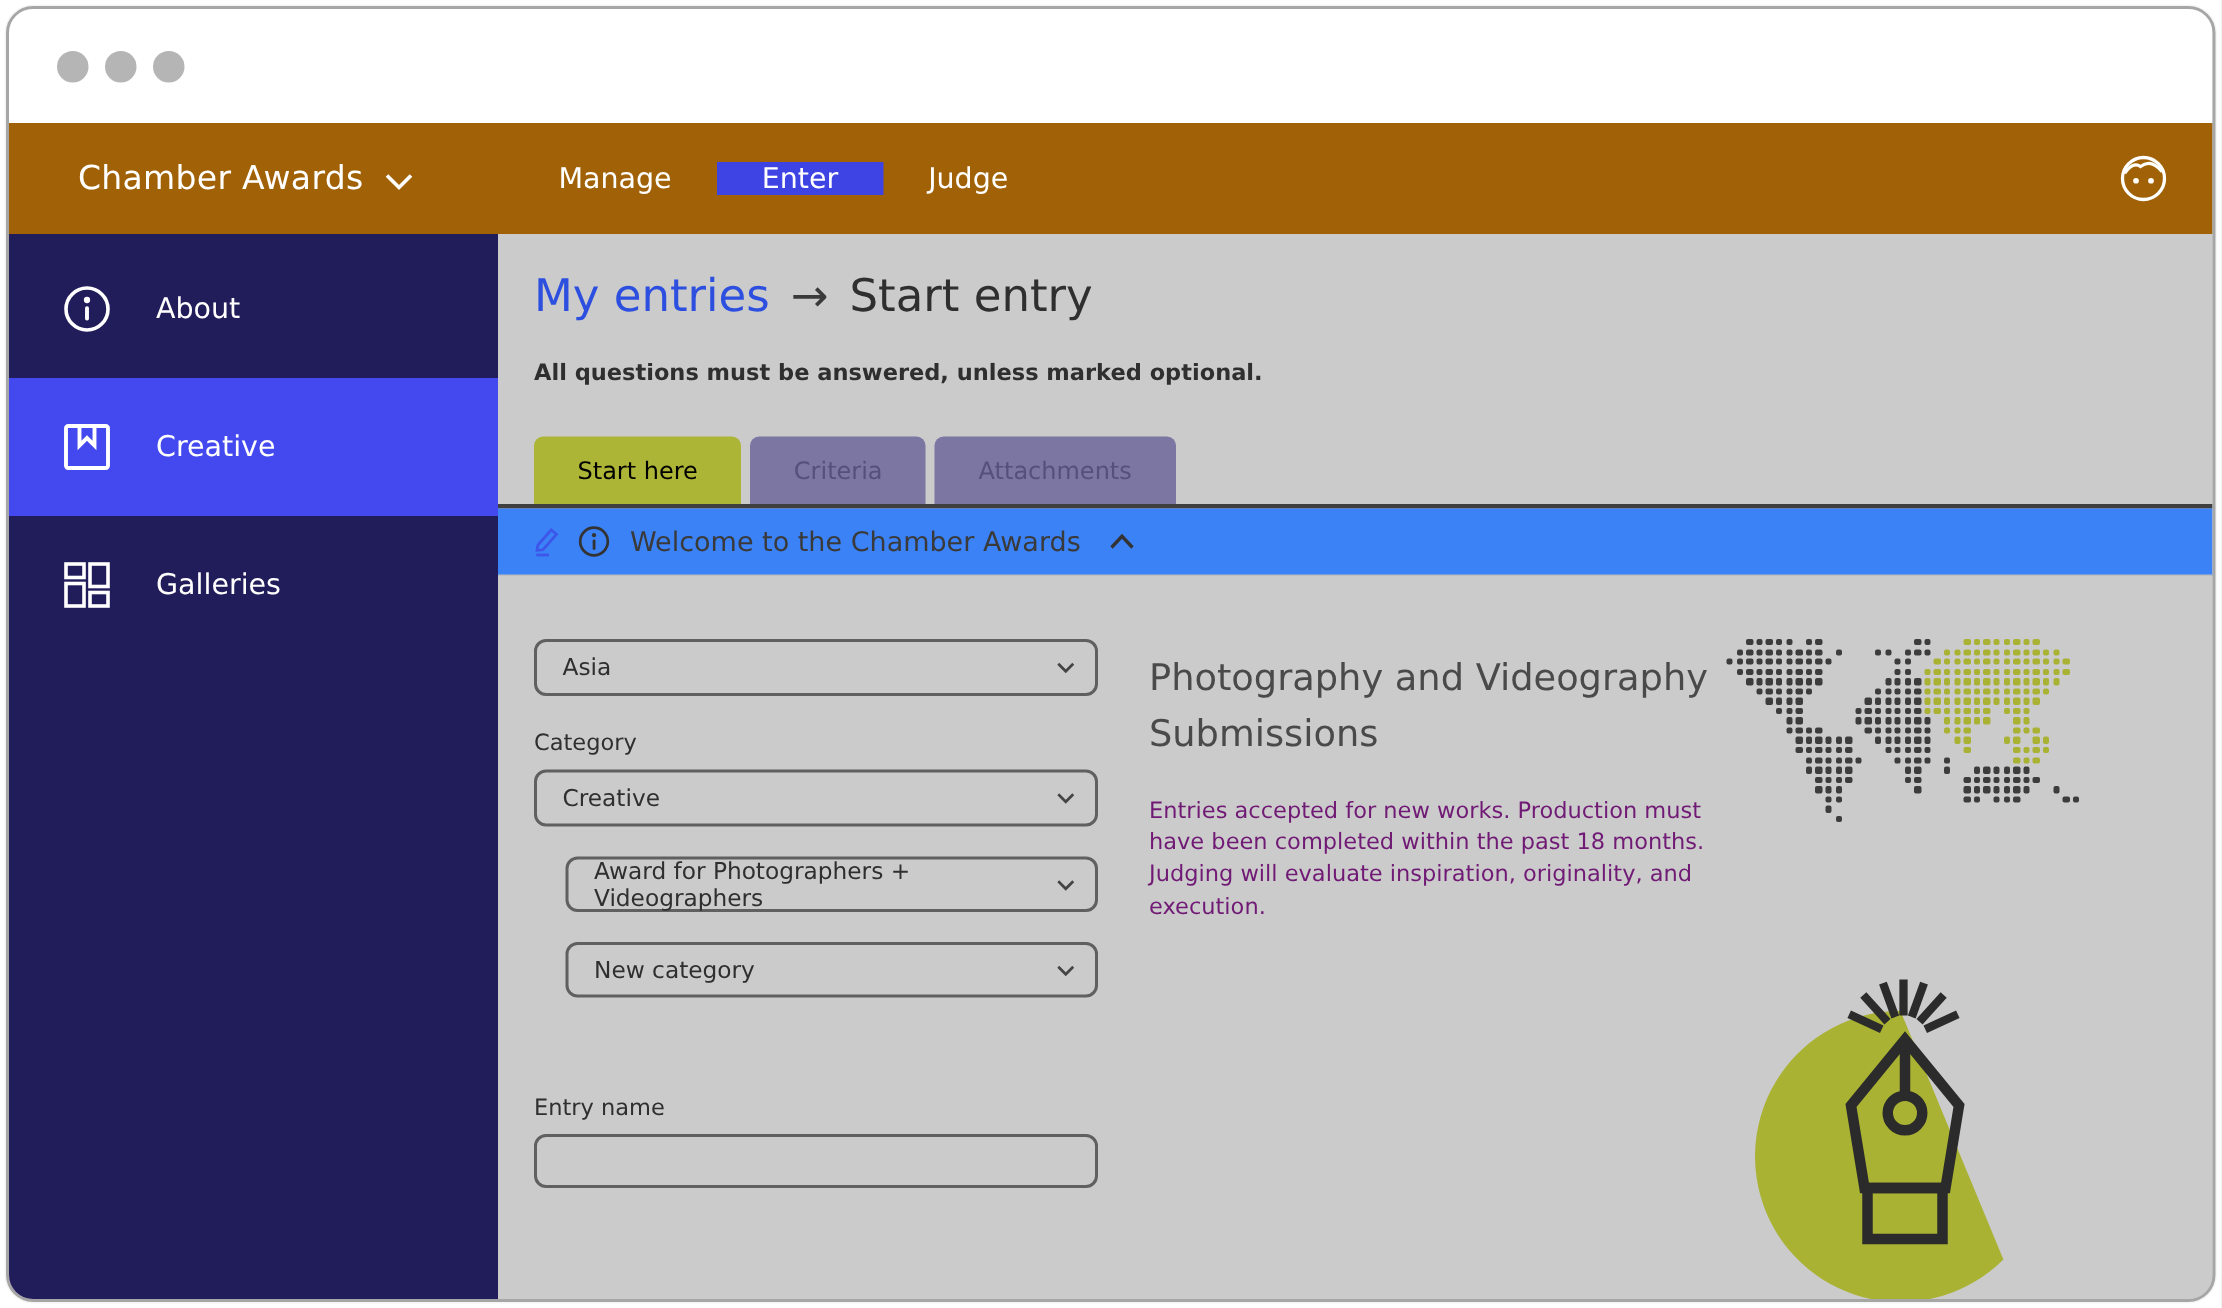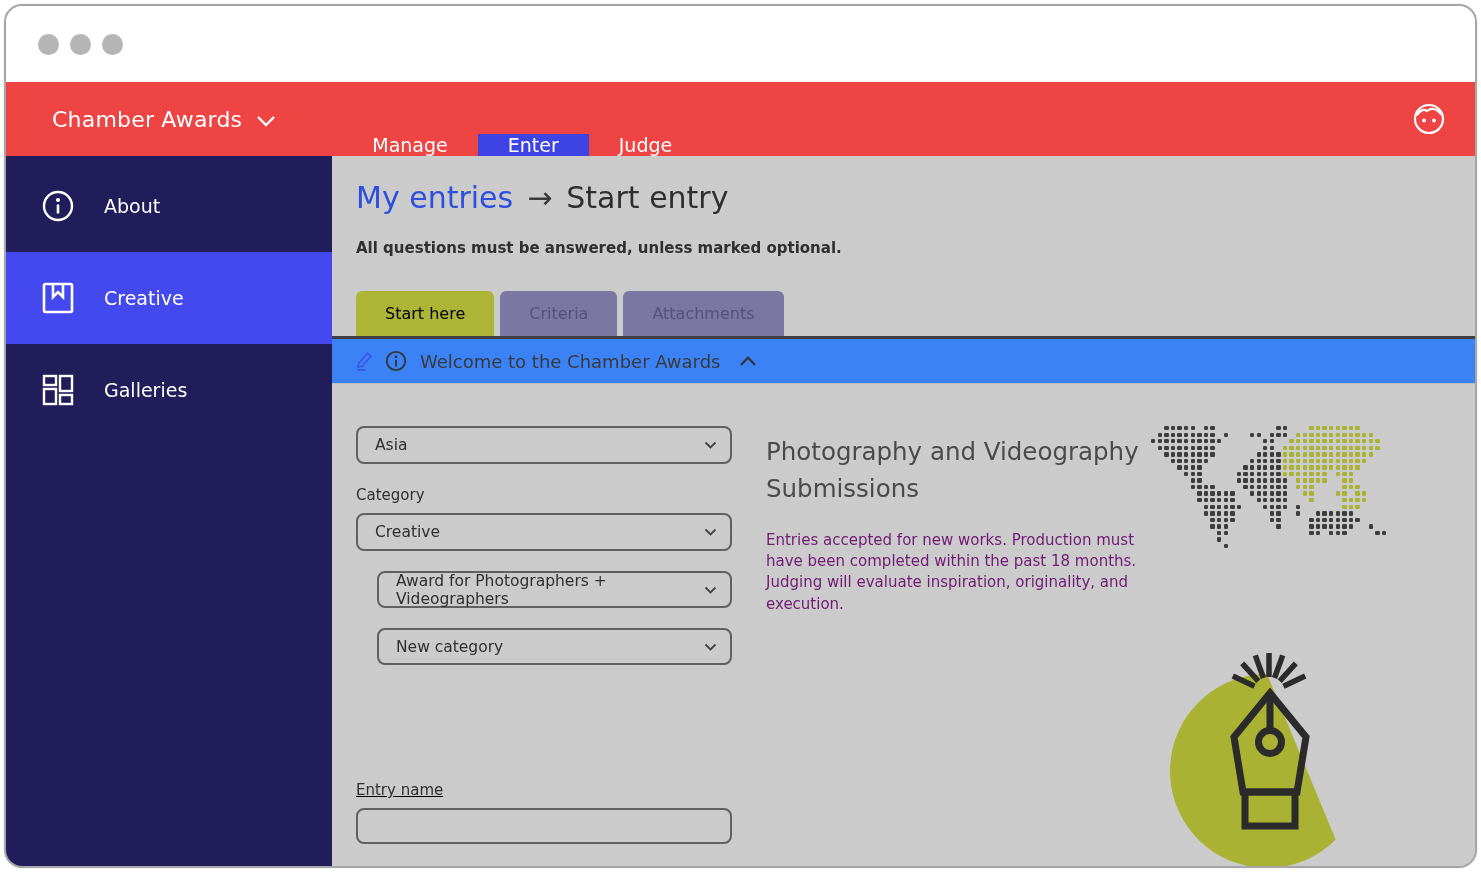--- a/index.html
+++ b/index.html
@@ -10,24 +10,24 @@
     border:2px solid #a6a6a6; border-radius:18px; overflow:hidden;
     display:flex; flex-direction:column; background:#cbcbcb;
     box-shadow:0 0 0 1px rgba(0,0,0,.04);
   }
 
   
   .titlebar{ height:76px; background:#ffffff; display:flex; align-items:center; padding-left:32px; flex:0 0 auto; }
   .dot{ width:21px; height:21px; border-radius:50%; background:#b5b5b5; margin-right:11px; }
 
   
-  .navbar{ height:74px; background:#ef4444; display:flex; align-items:stretch; flex:0 0 auto; color:#fff; }
+  .navbar{ height:74px; background:#a16207; display:flex; align-items:stretch; flex:0 0 auto; color:#fff; }
   .brand{ display:flex; align-items:center; gap:14px; margin-left:46px; font-size:22px; letter-spacing:.2px; cursor:pointer; }
   .brand svg{ margin-top:3px; }
-  .nav-items{ display:flex; align-items:flex-end; margin-left:66px; }
+  .nav-items{ display:flex; align-items:center; margin-left:66px; }
   .nav-item{ display:flex; align-items:center; padding:0 30px; font-size:19px; cursor:pointer; }
   .nav-item.active{ background:#3e44e4; }
   .nav-spacer{ flex:1; }
   .face{ display:flex; align-items:center; margin-right:28px; }
 
   
   .body-row{ flex:1; display:flex; min-height:0; background:#cbcbcb; position:relative; }
 
   .sidebar{ width:326px; flex:0 0 auto; background:#211c5a; padding-top:4px; }
   .side-item{ height:92px; display:flex; align-items:center; gap:28px; padding-left:34px; color:#fff; cursor:pointer; }
@@ -55,21 +55,21 @@
 
   
   .form-col{ width:376px; flex:0 0 auto; }
   .f-label{ font-size:15px; color:#2f2f2f; margin-bottom:9px; }
   .select{ position:relative; height:38px; border:2px solid #606060; border-radius:8px;
            display:flex; align-items:center; padding:0 34px 0 17px; font-size:15.5px; color:#2f2f2f; cursor:pointer; background:transparent; }
   .select svg{ position:absolute; right:13px; top:50%; transform:translateY(-50%); }
   .fgroup{ margin-bottom:22px; }
   .nested{ margin-left:21px; width:355px; margin-bottom:20px; }
   .nested .select{ height:37px; }
-  .entry-group{ margin-top:116px;text-decoration:underline; }
+  .entry-group{ margin-top:64px; }
   .entry-input{ width:376px; height:36px; border:2px solid #606060; border-radius:8px; background:transparent;
                 font-size:15px; color:#2f2f2f; padding:0 14px; outline:none; }
 
   
   .info-col{ flex:1; min-width:0; margin-left:34px; }
   .info-top{ display:flex; align-items:flex-start; }
   .info-text{ width:392px; }
   .info-title{ font-size:24.5px; font-weight:400; color:#4a4a4a; line-height:1.5; margin-top:8px; }
   .info-body{ font-size:15px; color:#701a75; line-height:1.43; margin-top:22px; width:385px; }
 

